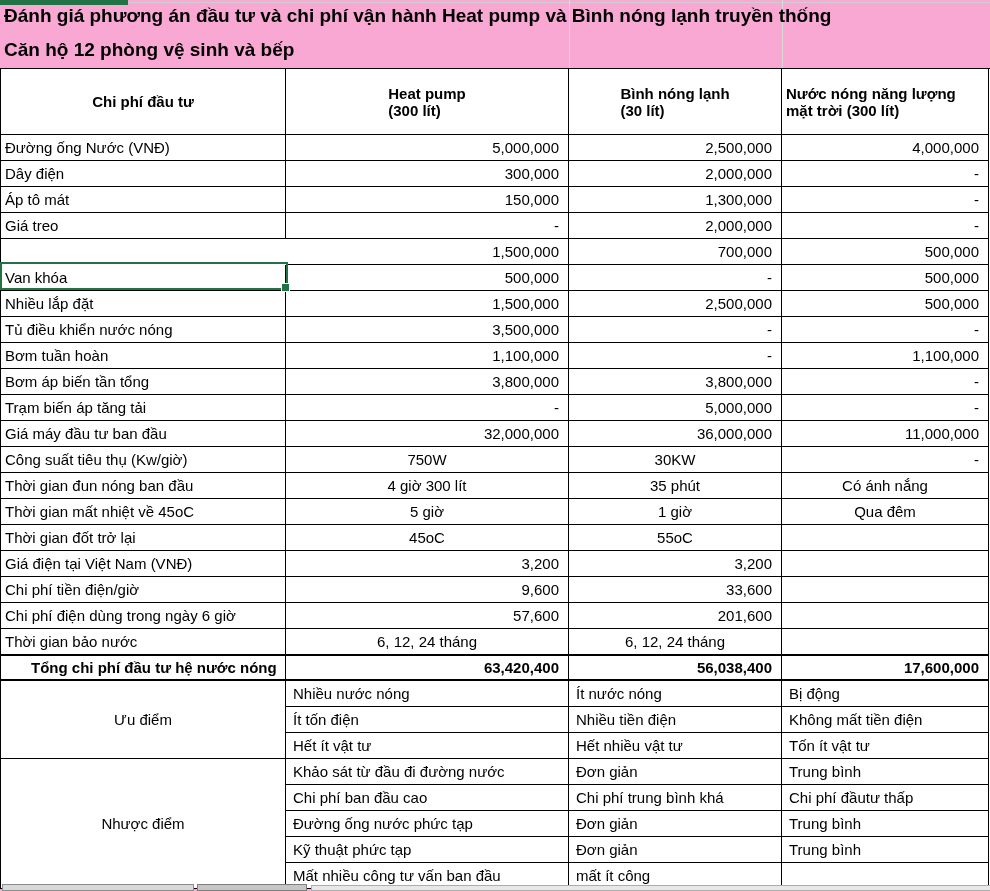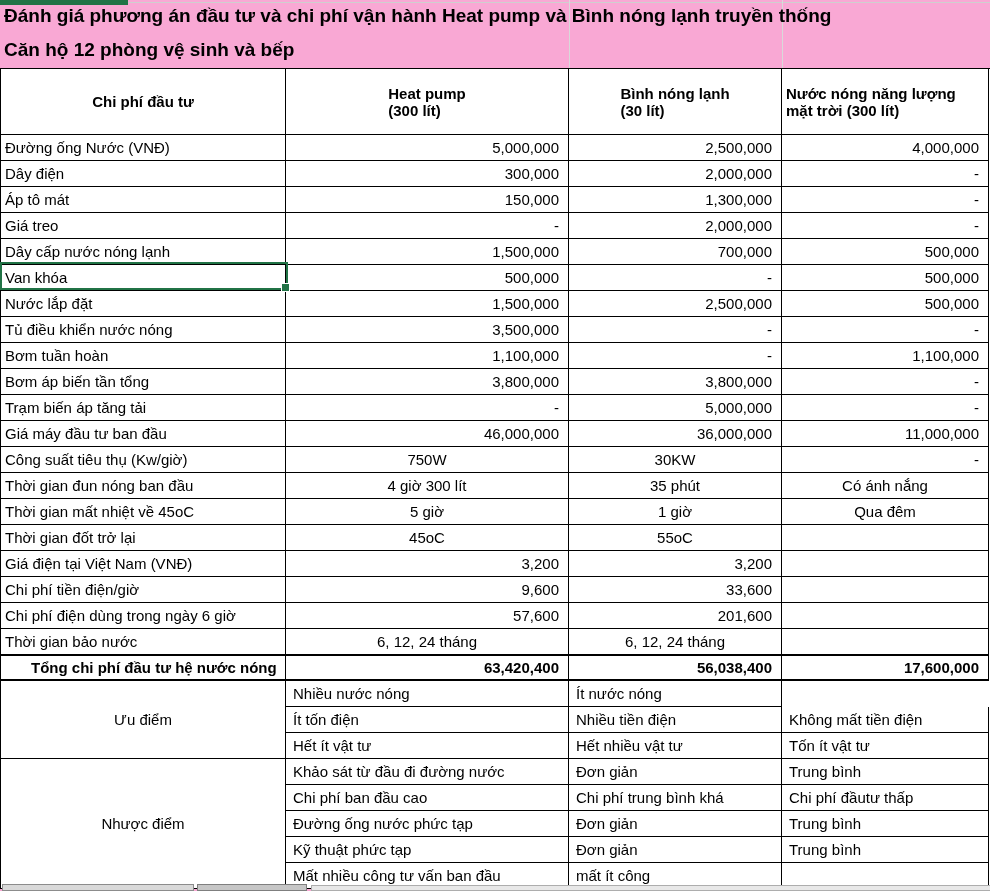--- a/index.html
+++ b/index.html
@@ -74,50 +74,49 @@
       <div class="c num" style="grid-area: 3 / 3;">2,000,000</div>
       <div class="c num" style="grid-area: 3 / 4;">-</div>
       <div class="c lbl" style="grid-area: 4 / 1;">Áp tô mát</div>
       <div class="c num" style="grid-area: 4 / 2;">150,000</div>
       <div class="c num" style="grid-area: 4 / 3;">1,300,000</div>
       <div class="c num" style="grid-area: 4 / 4;">-</div>
       <div class="c lbl" style="grid-area: 5 / 1;">Giá treo</div>
       <div class="c num" style="grid-area: 5 / 2;">-</div>
       <div class="c num" style="grid-area: 5 / 3;">2,000,000</div>
       <div class="c num" style="grid-area: 5 / 4;">-</div>
-      <div class="c lbl" style="grid-area: 6 / 1;">Dây cấp nước nóng lạnh</div>
       <div class="c num" style="grid-area: 6 / 2;">1,500,000</div>
       <div class="c num" style="grid-area: 6 / 3;">700,000</div>
       <div class="c num" style="grid-area: 6 / 4;">500,000</div>
       <div class="c lbl" style="grid-area: 7 / 1;">Van khóa</div>
       <div class="c num" style="grid-area: 7 / 2;">500,000</div>
       <div class="c num" style="grid-area: 7 / 3;">-</div>
       <div class="c num" style="grid-area: 7 / 4;">500,000</div>
-      <div class="c lbl" style="grid-area: 8 / 1;">Nước lắp đặt</div>
+      <div class="c lbl" style="grid-area: 8 / 1;">Nhiều lắp đặt</div>
       <div class="c num" style="grid-area: 8 / 2;">1,500,000</div>
       <div class="c num" style="grid-area: 8 / 3;">2,500,000</div>
       <div class="c num" style="grid-area: 8 / 4;">500,000</div>
       <div class="c lbl" style="grid-area: 9 / 1;">Tủ điều khiển nước nóng</div>
       <div class="c num" style="grid-area: 9 / 2;">3,500,000</div>
       <div class="c num" style="grid-area: 9 / 3;">-</div>
       <div class="c num" style="grid-area: 9 / 4;">-</div>
       <div class="c lbl" style="grid-area: 10 / 1;">Bơm tuần hoàn</div>
       <div class="c num" style="grid-area: 10 / 2;">1,100,000</div>
       <div class="c num" style="grid-area: 10 / 3;">-</div>
       <div class="c num" style="grid-area: 10 / 4;">1,100,000</div>
       <div class="c lbl" style="grid-area: 11 / 1;">Bơm áp biến tần tổng</div>
       <div class="c num" style="grid-area: 11 / 2;">3,800,000</div>
       <div class="c num" style="grid-area: 11 / 3;">3,800,000</div>
       <div class="c num" style="grid-area: 11 / 4;">-</div>
       <div class="c lbl" style="grid-area: 12 / 1;">Trạm biến áp tăng tải</div>
       <div class="c num" style="grid-area: 12 / 2;">-</div>
       <div class="c num" style="grid-area: 12 / 3;">5,000,000</div>
       <div class="c num" style="grid-area: 12 / 4;">-</div>
       <div class="c lbl" style="grid-area: 13 / 1;">Giá máy đầu tư ban đầu</div>
-      <div class="c num" style="grid-area: 13 / 2;">46,000,000</div>
+      <div class="c num" style="grid-area: 13 / 2;">32,000,000</div>
       <div class="c num" style="grid-area: 13 / 3;">36,000,000</div>
       <div class="c num" style="grid-area: 13 / 4;">11,000,000</div>
       <div class="c lbl" style="grid-area: 14 / 1;">Công suất tiêu thụ (Kw/giờ)</div>
       <div class="c ctr" style="grid-area: 14 / 2;">750W</div>
       <div class="c ctr" style="grid-area: 14 / 3;">30KW</div>
       <div class="c num" style="grid-area: 14 / 4;">-</div>
       <div class="c lbl" style="grid-area: 15 / 1;">Thời gian đun nóng ban đầu</div>
       <div class="c ctr" style="grid-area: 15 / 2;">4 giờ 300 lít</div>
       <div class="c ctr" style="grid-area: 15 / 3;">35 phút</div>
       <div class="c ctr" style="grid-area: 15 / 4;">Có ánh nắng</div>
@@ -145,20 +144,21 @@
       <div class="c ctr" style="grid-area: 21 / 2;">6, 12, 24 tháng</div>
       <div class="c ctr" style="grid-area: 21 / 3;">6, 12, 24 tháng</div>
       <div class="c ctr" style="grid-area: 21 / 4;"></div>
       <div class="c lbl tong" style="grid-area: 22 / 1;">Tổng chi phí đầu tư hệ nước nóng</div>
       <div class="c num tong" style="grid-area: 22 / 2;">63,420,400</div>
       <div class="c num tong" style="grid-area: 22 / 3;">56,038,400</div>
       <div class="c num tong" style="grid-area: 22 / 4;">17,600,000</div>
       <div class="c grp" style="grid-area: 23 / 1 / span 3;">Ưu điểm</div>
       <div class="c lft" style="grid-area: 23 / 2;">Nhiều nước nóng</div>
       <div class="c lft" style="grid-area: 23 / 3;">Ít nước nóng</div>
+      <div class="c lft" style="grid-area: 23 / 4;">Bị động</div>
       <div class="c lft" style="grid-area: 24 / 2;">Ít tốn điện</div>
       <div class="c lft" style="grid-area: 24 / 3;">Nhiều tiền điện</div>
       <div class="c lft" style="grid-area: 24 / 4;">Không mất tiền điện</div>
       <div class="c lft" style="grid-area: 25 / 2;">Hết ít vật tư</div>
       <div class="c lft" style="grid-area: 25 / 3;">Hết nhiều vật tư</div>
       <div class="c lft" style="grid-area: 25 / 4;">Tốn ít vật tư</div>
       <div class="c grp" style="grid-area: 26 / 1 / span 5;">Nhược điểm</div>
       <div class="c lft" style="grid-area: 26 / 2;">Khảo sát từ đầu đi đường nước</div>
       <div class="c lft" style="grid-area: 26 / 3;">Đơn giản</div>
       <div class="c lft" style="grid-area: 26 / 4;">Trung bình</div>

